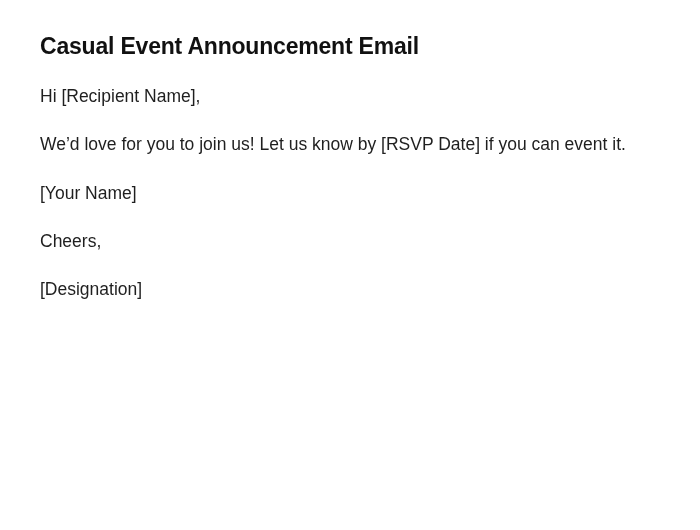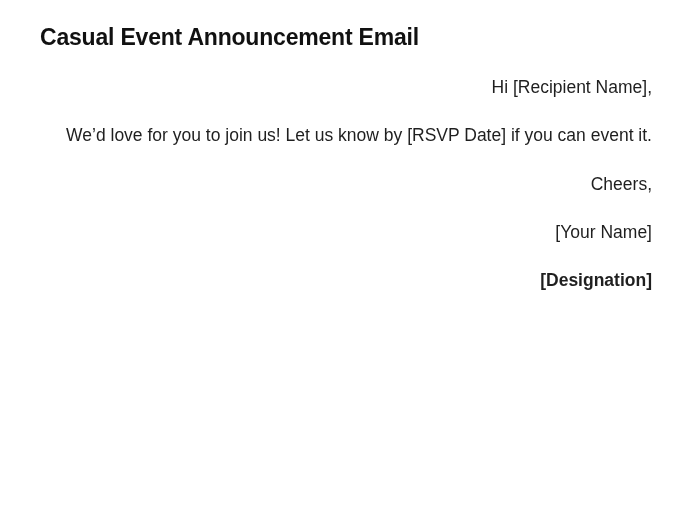--- a/index.html
+++ b/index.html
@@ -11,47 +11,45 @@
     height: 530px;
     background: #ffffff;
     font-family: "Liberation Sans", sans-serif;
     color: #1a1a1a;
     overflow: hidden;
   }
   .page {
     box-sizing: border-box;
     width: 700px;
     height: 530px;
-    padding: 23px 40px 0 40px;
+    padding: 32px 40px 0 40px;
     background: #ffffff;
   }
   .doc-title {
     font-size: 23px;
     font-weight: bold;
     line-height: 1.3;
     margin: 0 0 20px 0;
     color: #111111;
     letter-spacing: -0.2px;
   }
   .doc-para {
     font-size: 17.5px;
     line-height: 1.62;
     margin: 0 0 20px 0;
     color: #1f1f1f;
     max-width: 612px;
-    text-align: right;
   }
   .doc-para:last-child {
     margin-bottom: 16px;
-    font-weight: bold;
   }
 </style>
 </head>
 <body>
 
 <div class="page">
   <h1 class="doc-title">Casual Event Announcement Email</h1>
   <p class="doc-para">Hi [Recipient Name],</p>
   <p class="doc-para">We’d love for you to join us! Let us know by [RSVP Date] if you can event it.</p>
+  <p class="doc-para">[Your Name]</p>
   <p class="doc-para">Cheers,</p>
-  <p class="doc-para">[Your Name]</p>
   <p class="doc-para">[Designation]</p>
 </div>
 
 </body></html>

